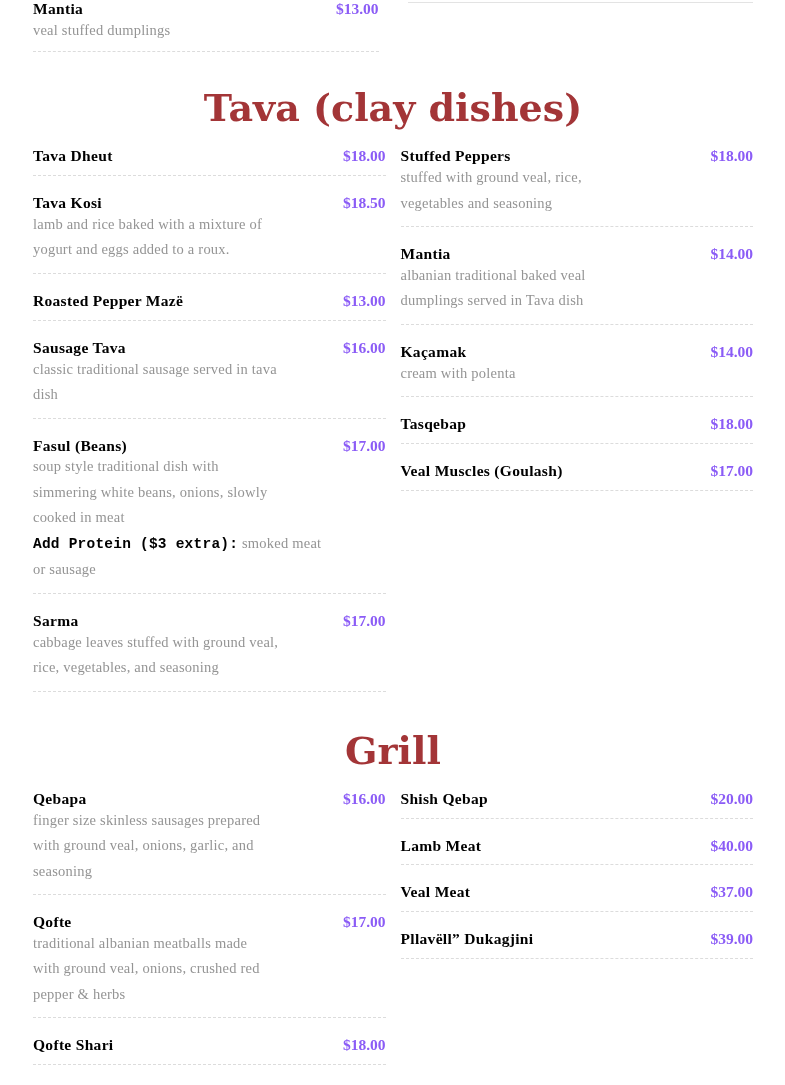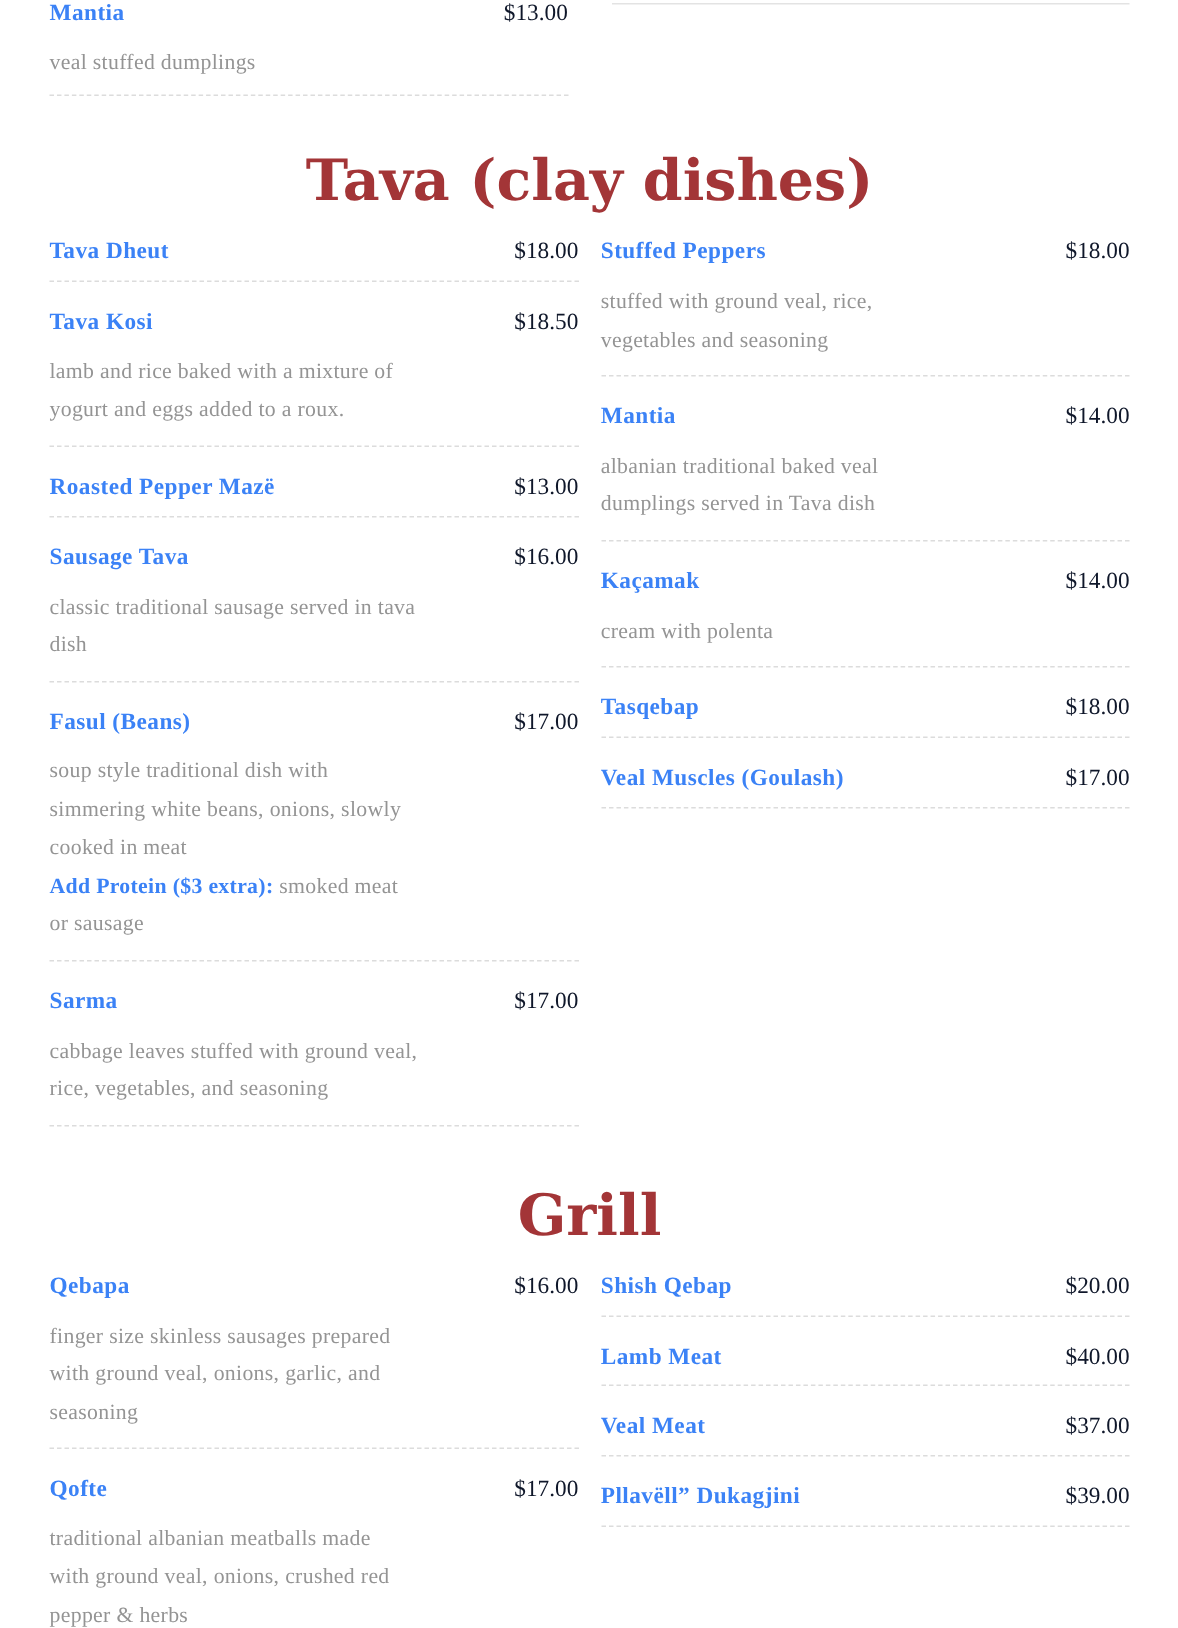--- a/index.html
+++ b/index.html
@@ -10,30 +10,30 @@
   }
   .page { padding: 0 32px 0 33px; }
 
   .cols { display: grid; grid-template-columns: 1fr 1fr; column-gap: 15px; align-items: start; }
 
   .item { padding: 18px 0 10px; border-bottom: 1px dashed #dcdcdc; }
   .col .item:first-child { padding-top: 0; }
 
   .row { display: flex; justify-content: space-between; align-items: baseline; line-height: 1.15; }
   .nm {
-    font-weight: 700; font-size: 15.5px; letter-spacing: 0.02em; color: #3b82f6; font-family: Liberation Serif, serif;
-  }
-  .pr { font-weight: 400; font-size: 15.5px; color: #0f172a; }
+    font-weight: 700; font-size: 15.5px; letter-spacing: 0.02em; color: #000000; font-family: Liberation Serif, serif;
+  }
+  .pr { font-weight: 700; font-size: 15.5px; color: #8b5cf6; }
 
   .desc {
-    margin-top: 12px;
+    margin-top: 0;
     font-size: 14.5px; line-height: 25.5px; letter-spacing: 0.015em;
     color: #949494; white-space: pre-line;
   }
-  .desc .note-bold { font-weight: 700; color: #3b82f6; }
+  .desc .note-bold { font-weight: 700; color: #000000; font-family: Liberation Mono, monospace; }
 
   .section-head {
     text-align: center;
     margin: 33px 0 16px;
     font-family: "DejaVu Serif", serif;
     font-weight: 700;
     font-size: 38px; line-height: 46px;
     color: #a33537;
   }
   .section-head.grill { margin-top: 36px; }

